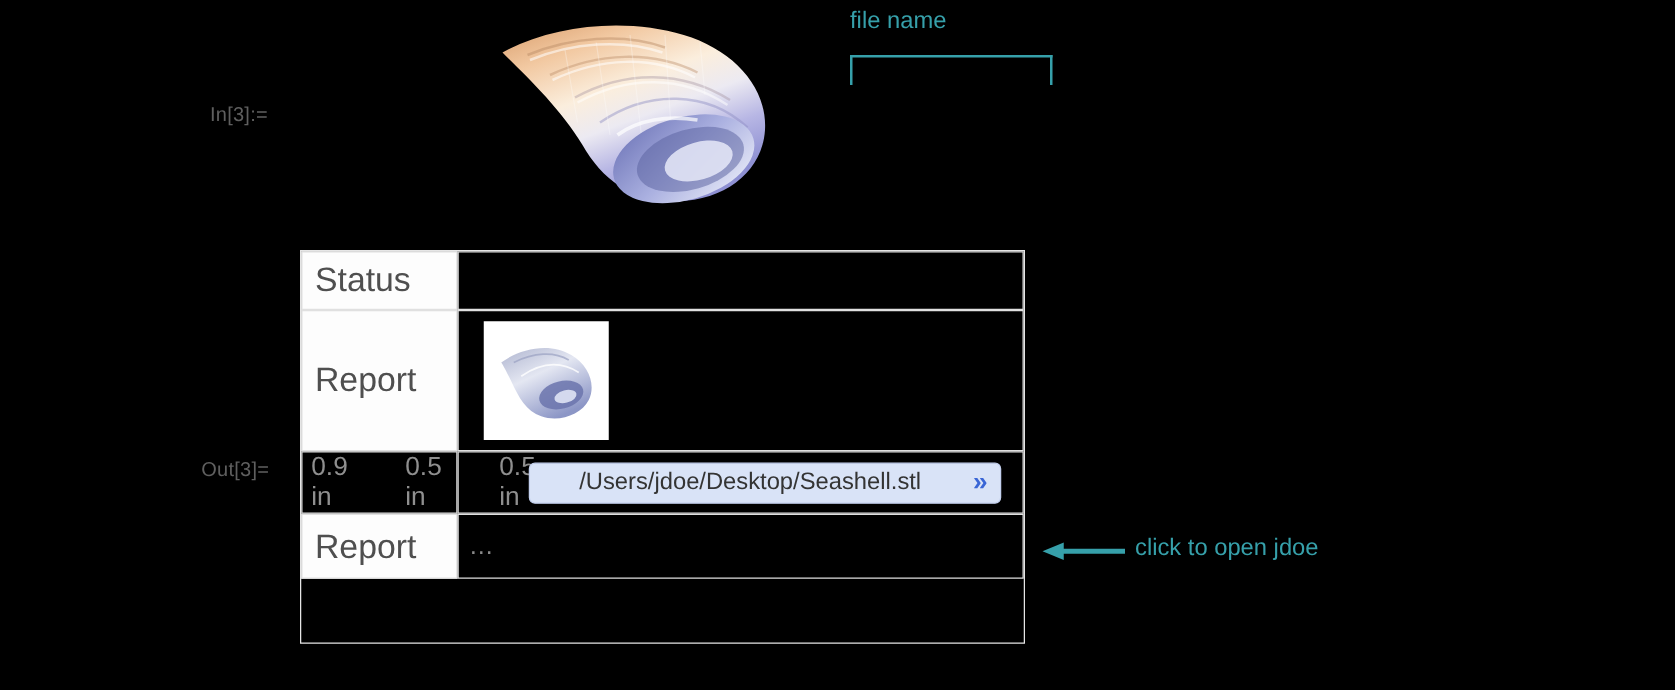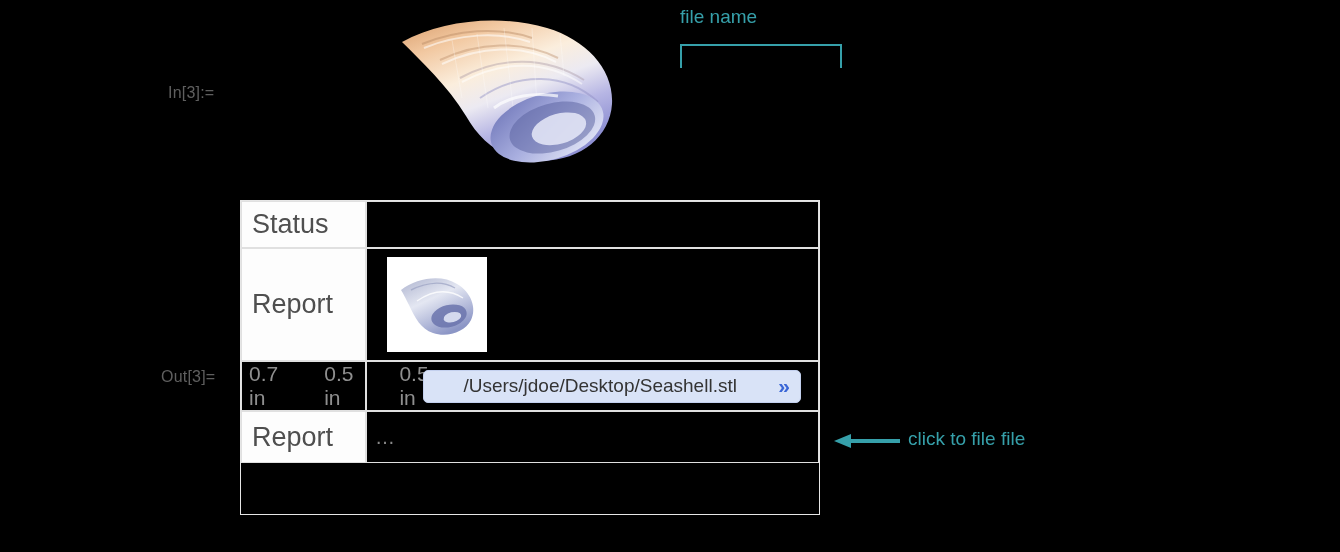--- a/index.html
+++ b/index.html
@@ -153,21 +153,21 @@
         <g transform="rotate(-14 54 44)">
           <ellipse cx="54" cy="44" rx="18" ry="11" fill="#6b74ad" opacity="0.85"></ellipse>
           <ellipse cx="57" cy="46" rx="9" ry="5" fill="#dfe3f4" opacity="0.9"></ellipse>
         </g>
       </svg>
     </div>
   </div>
 
   <div class="val-cell">
     <div class="size-values">
-      <span>0.7 in</span>
+      <span>0.9 in</span>
       <span>0.5 in</span>
       <span>0.5 in</span>
     </div>
   </div>
 
   <div class="val-cell">
     <div id="filename-field">
       <span id="filename-path">/Users/jdoe/Desktop/Seashell.stl</span>
       <span id="open-file-button">»</span>
     </div>
@@ -179,13 +179,13 @@
   </div>
 
 </div>
 
 <div class="abs" id="arrow">
   <svg width="70" height="20" viewBox="0 0 70 20">
     <line x1="16" y1="10" x2="68" y2="10" stroke="#36a0aa" stroke-width="4"></line>
     <polygon points="2,10 19,3 19,17" fill="#36a0aa"></polygon>
   </svg>
 </div>
-<div class="abs callout" id="click-callout">click to file file</div>
+<div class="abs callout" id="click-callout">click to open jdoe</div>
 
 </body></html>

